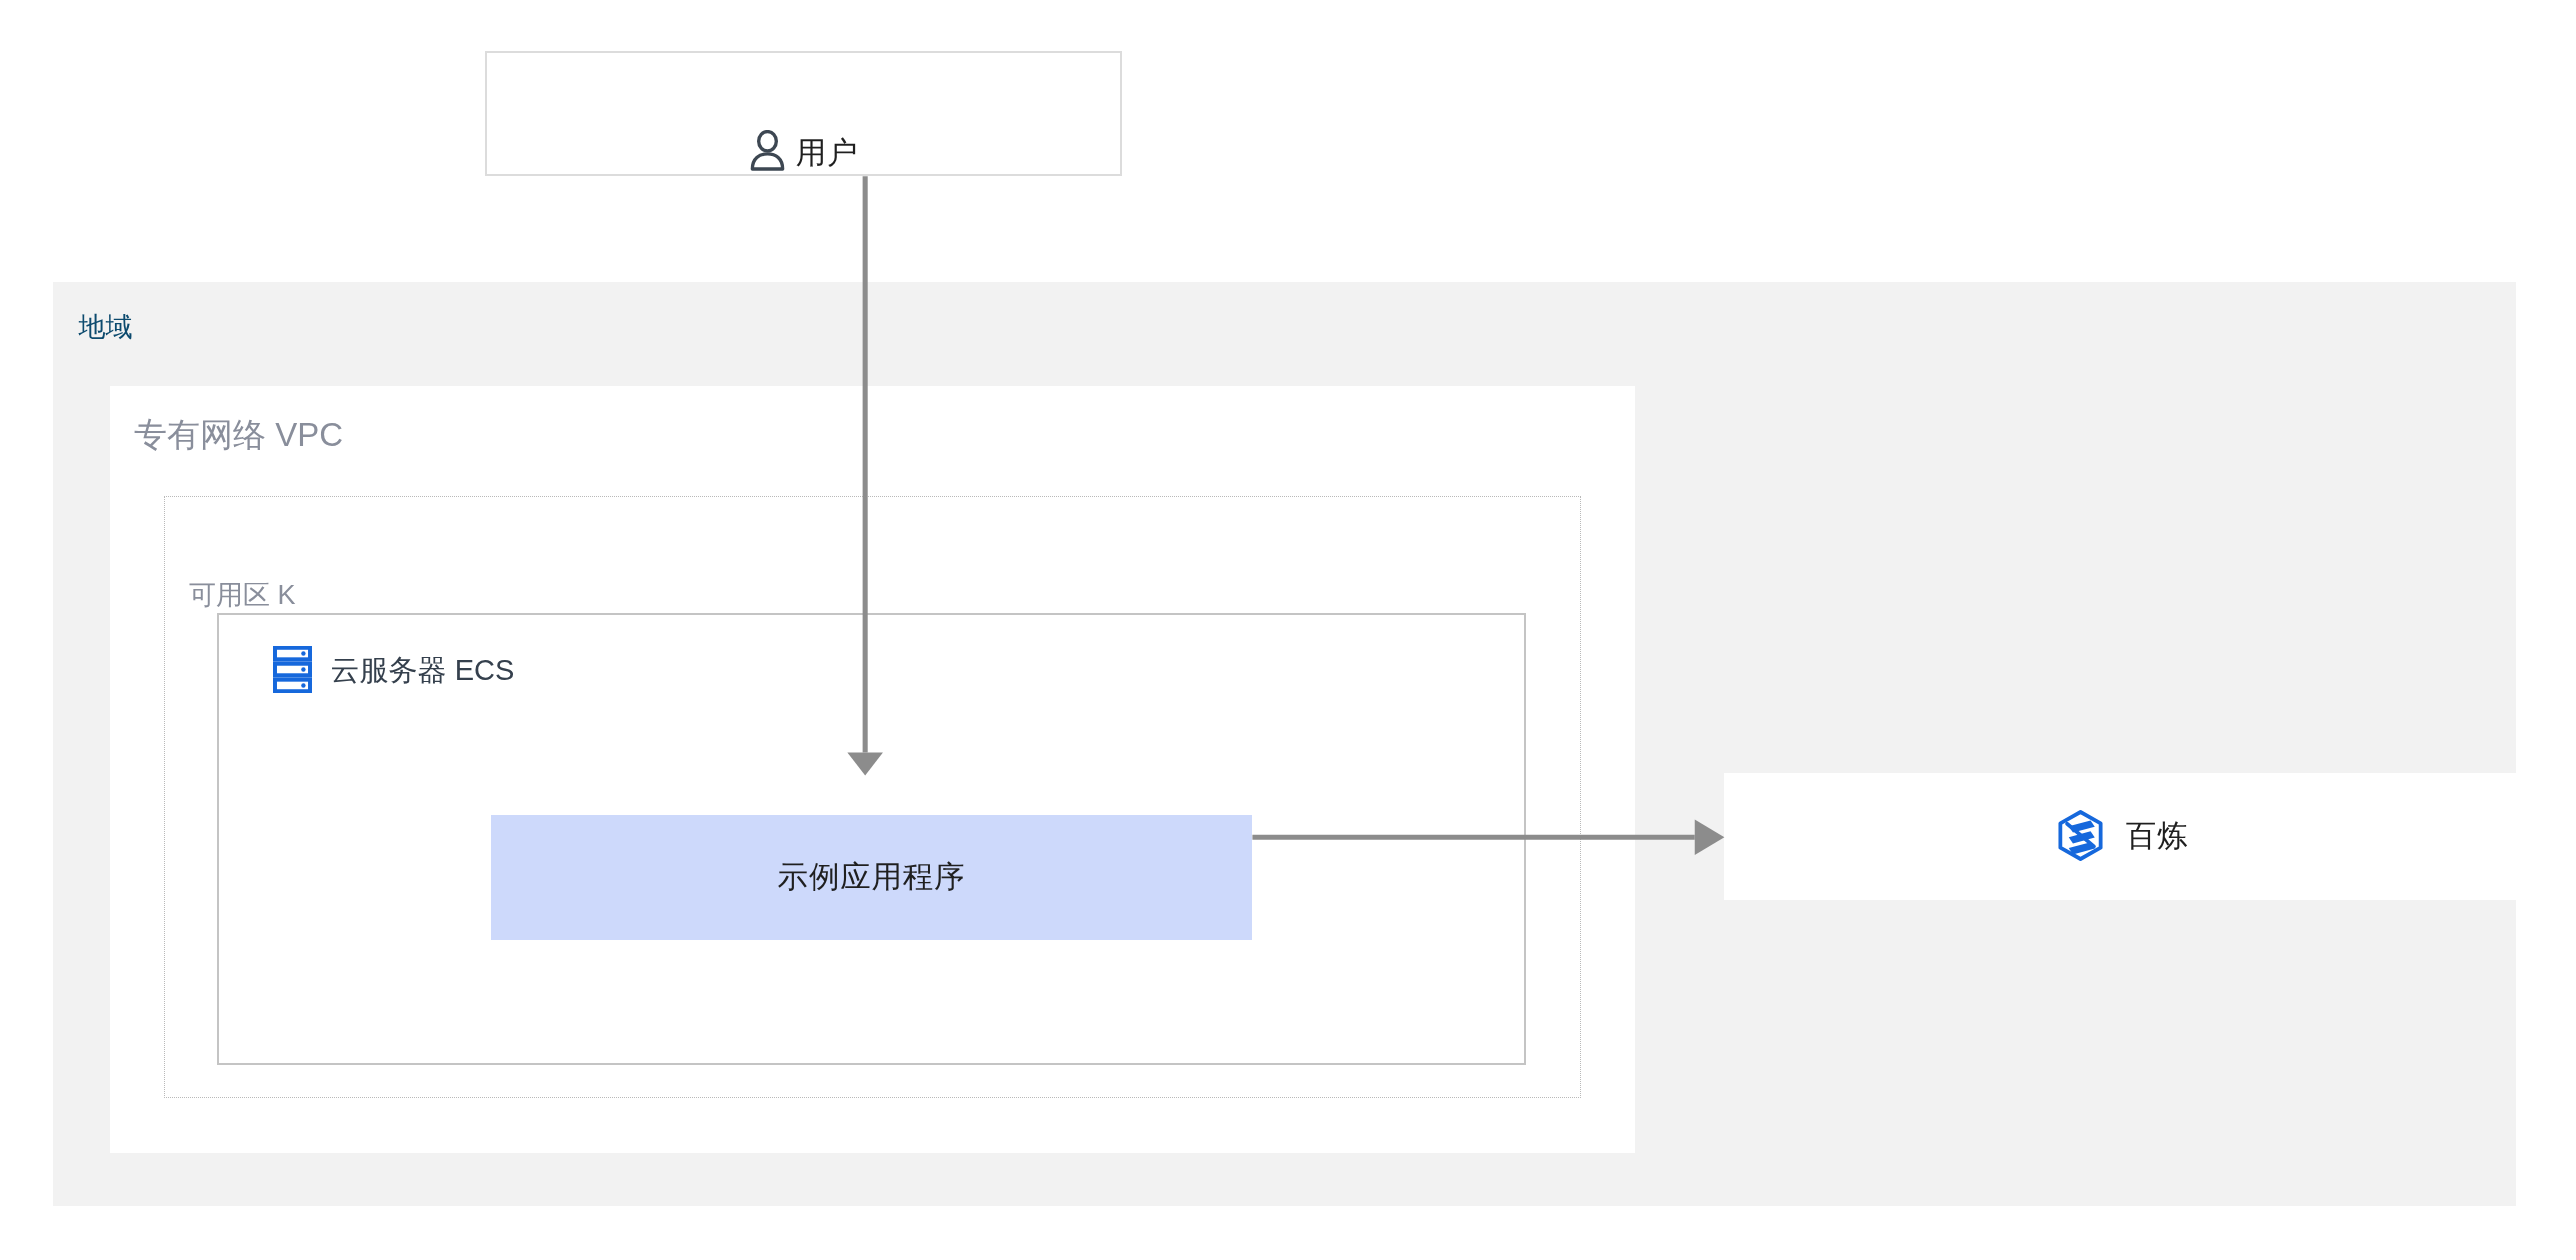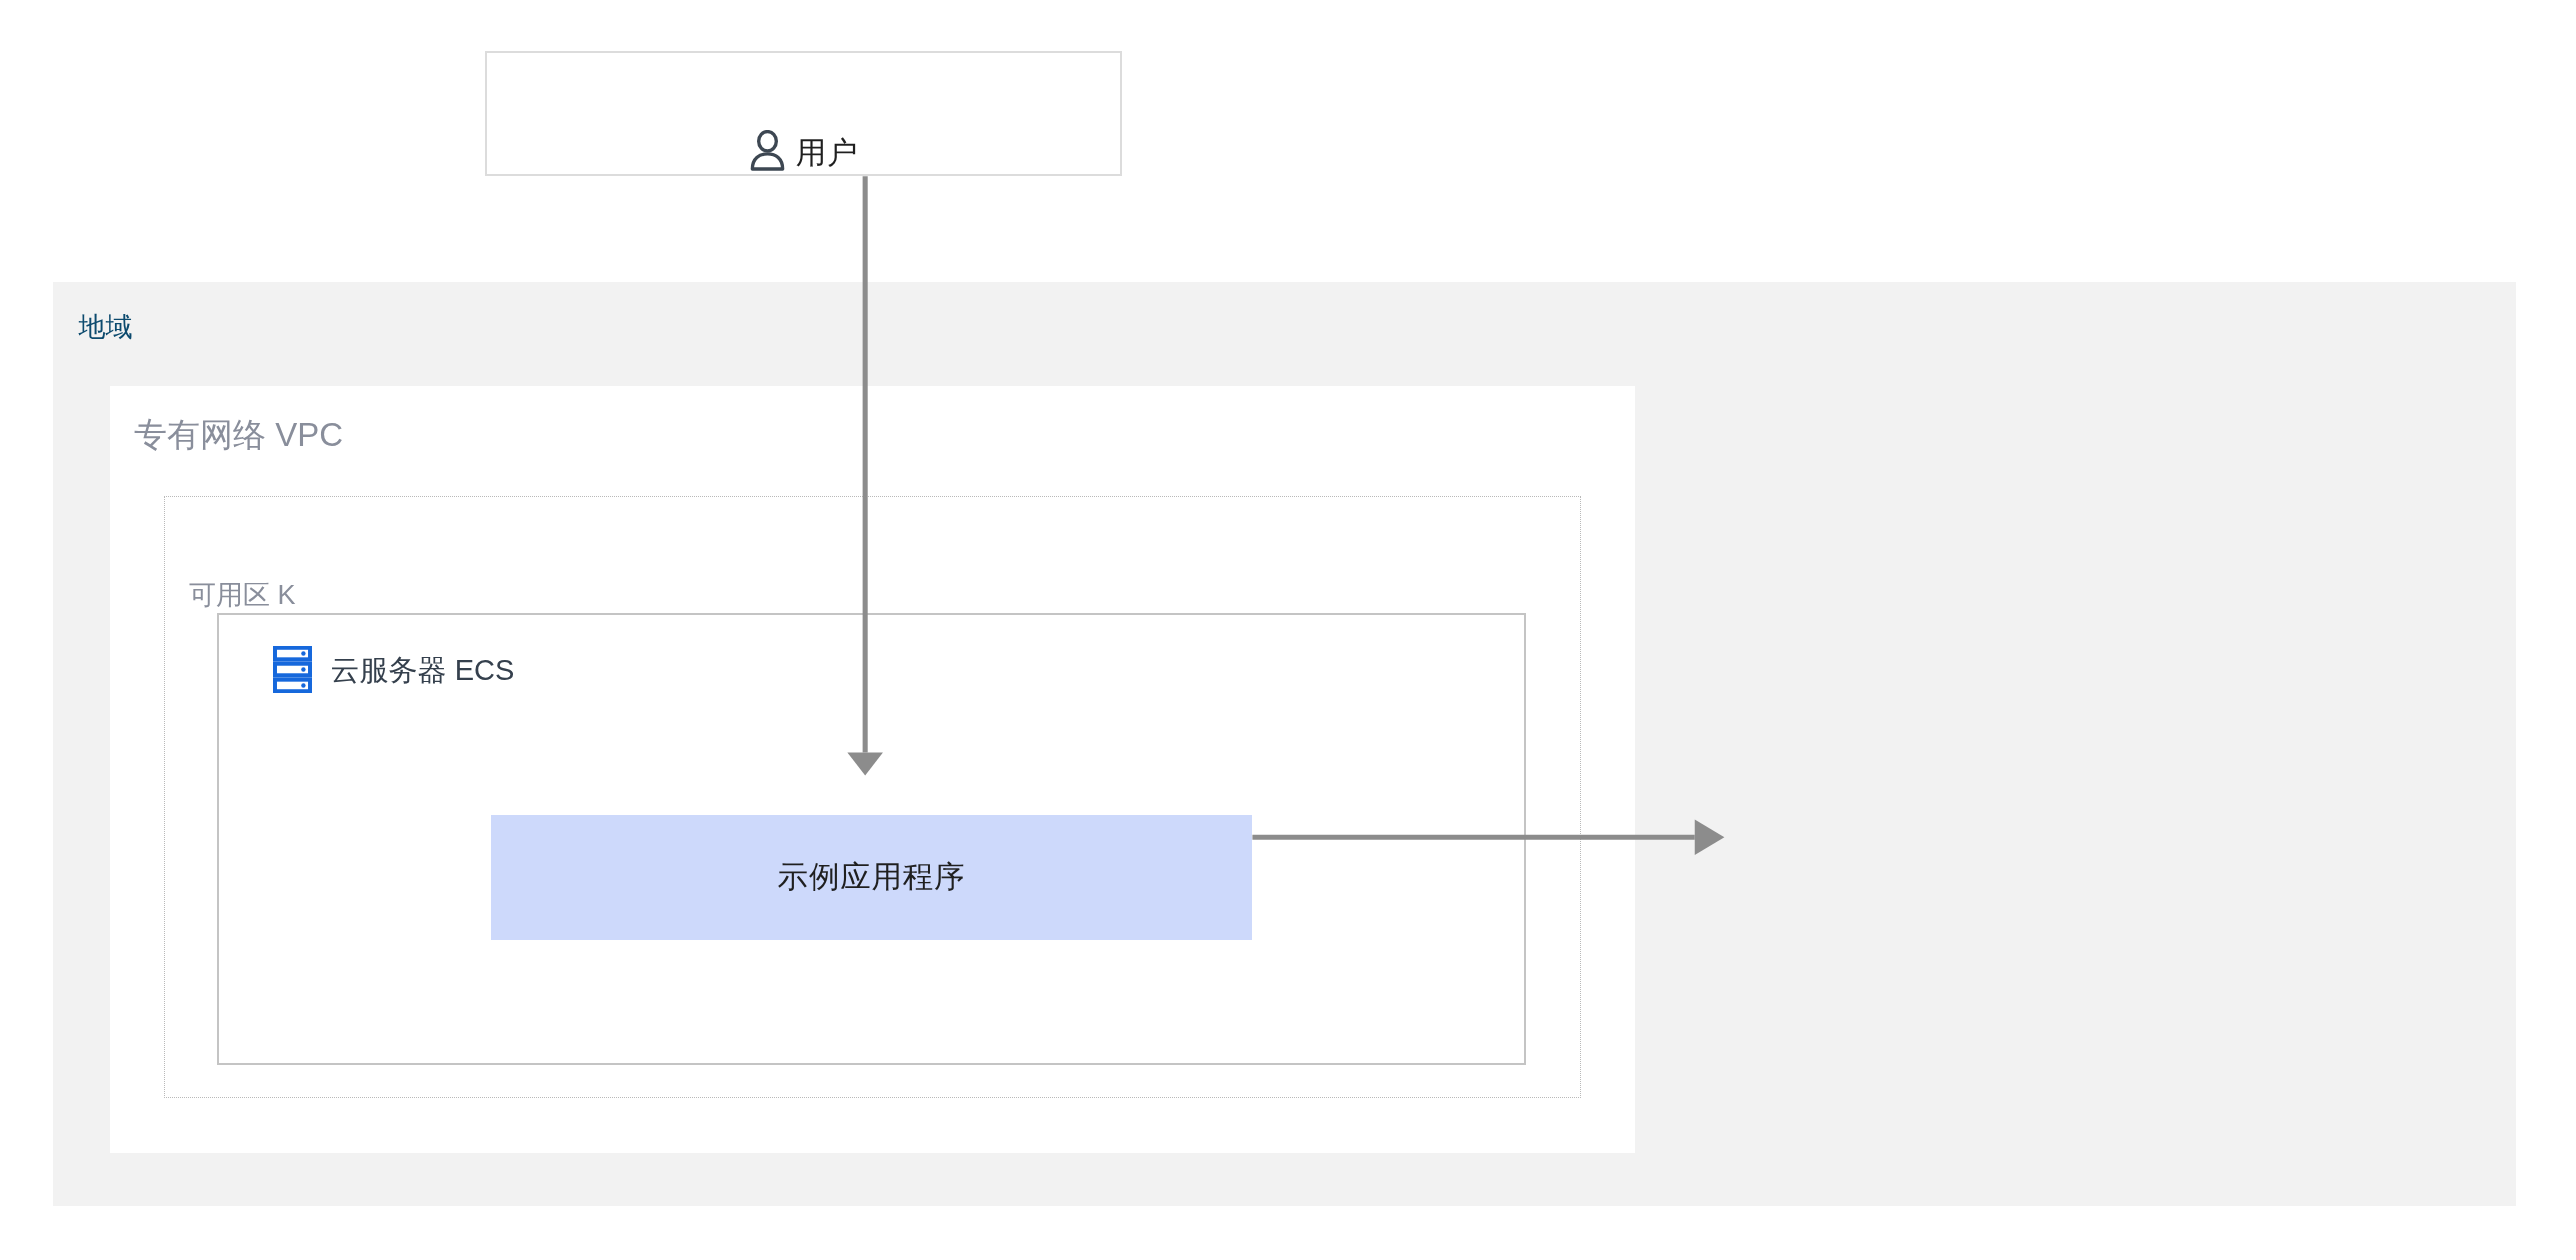--- a/index.html
+++ b/index.html
@@ -208,20 +208,32 @@
   <div class="abs user-box">
     <span class="icon">
       <svg width="37" height="41" viewBox="0 0 44 48" fill="none" aria-hidden="true">
         <ellipse cx="22" cy="13" rx="10.5" ry="11.5" stroke="#3d4752" stroke-width="4"></ellipse>
         <path d="M4 46 C4 33.5 12.2 28 22 28 C31.8 28 40 33.5 40 46 Z" stroke="#3d4752" stroke-width="4" stroke-linejoin="round" fill="none"></path>
       </svg>
     </span>
     <span class="user-label">用户</span>
   </div>
 
+  <div class="abs bailian-box">
+    <span class="icon">
+      <svg width="47" height="53" viewBox="0 0 56 62" fill="none" aria-hidden="true">
+        <path d="M28 3 L52 16.5 L52 45.5 L28 59 L4 45.5 L4 16.5 Z" stroke="#1668dc" stroke-width="4.5" fill="none" stroke-linejoin="round"></path>
+        <path d="M14 20 L40 13 L45 20.5 L19 27.5 Z" fill="#1668dc"></path>
+        <path d="M14 33 L40 26 L45 33.5 L19 40.5 Z" fill="#1668dc"></path>
+        <path d="M14 46 L40 39 L45 46.5 L19 53.5 Z" fill="#1668dc"></path>
+        <path d="M12 17 L44 44" stroke="#1668dc" stroke-width="4.5" stroke-linecap="round"></path>
+      </svg>
+    </span>
+    <span class="bailian-label">百炼</span>
+  </div>
 
   <svg class="connectors" viewBox="0 0 3040 1488" width="2576" height="1261">
 
     <g>
       <line x1="1021" y1="208" x2="1021" y2="888" stroke="#8c8c8c" stroke-width="6"></line>
       <path d="M1000 888 L1042 888 L1021 915 Z" fill="#8c8c8c"></path>
     </g>
 
     <g>
       <line x1="1478" y1="988" x2="2000" y2="988" stroke="#8c8c8c" stroke-width="6"></line>

